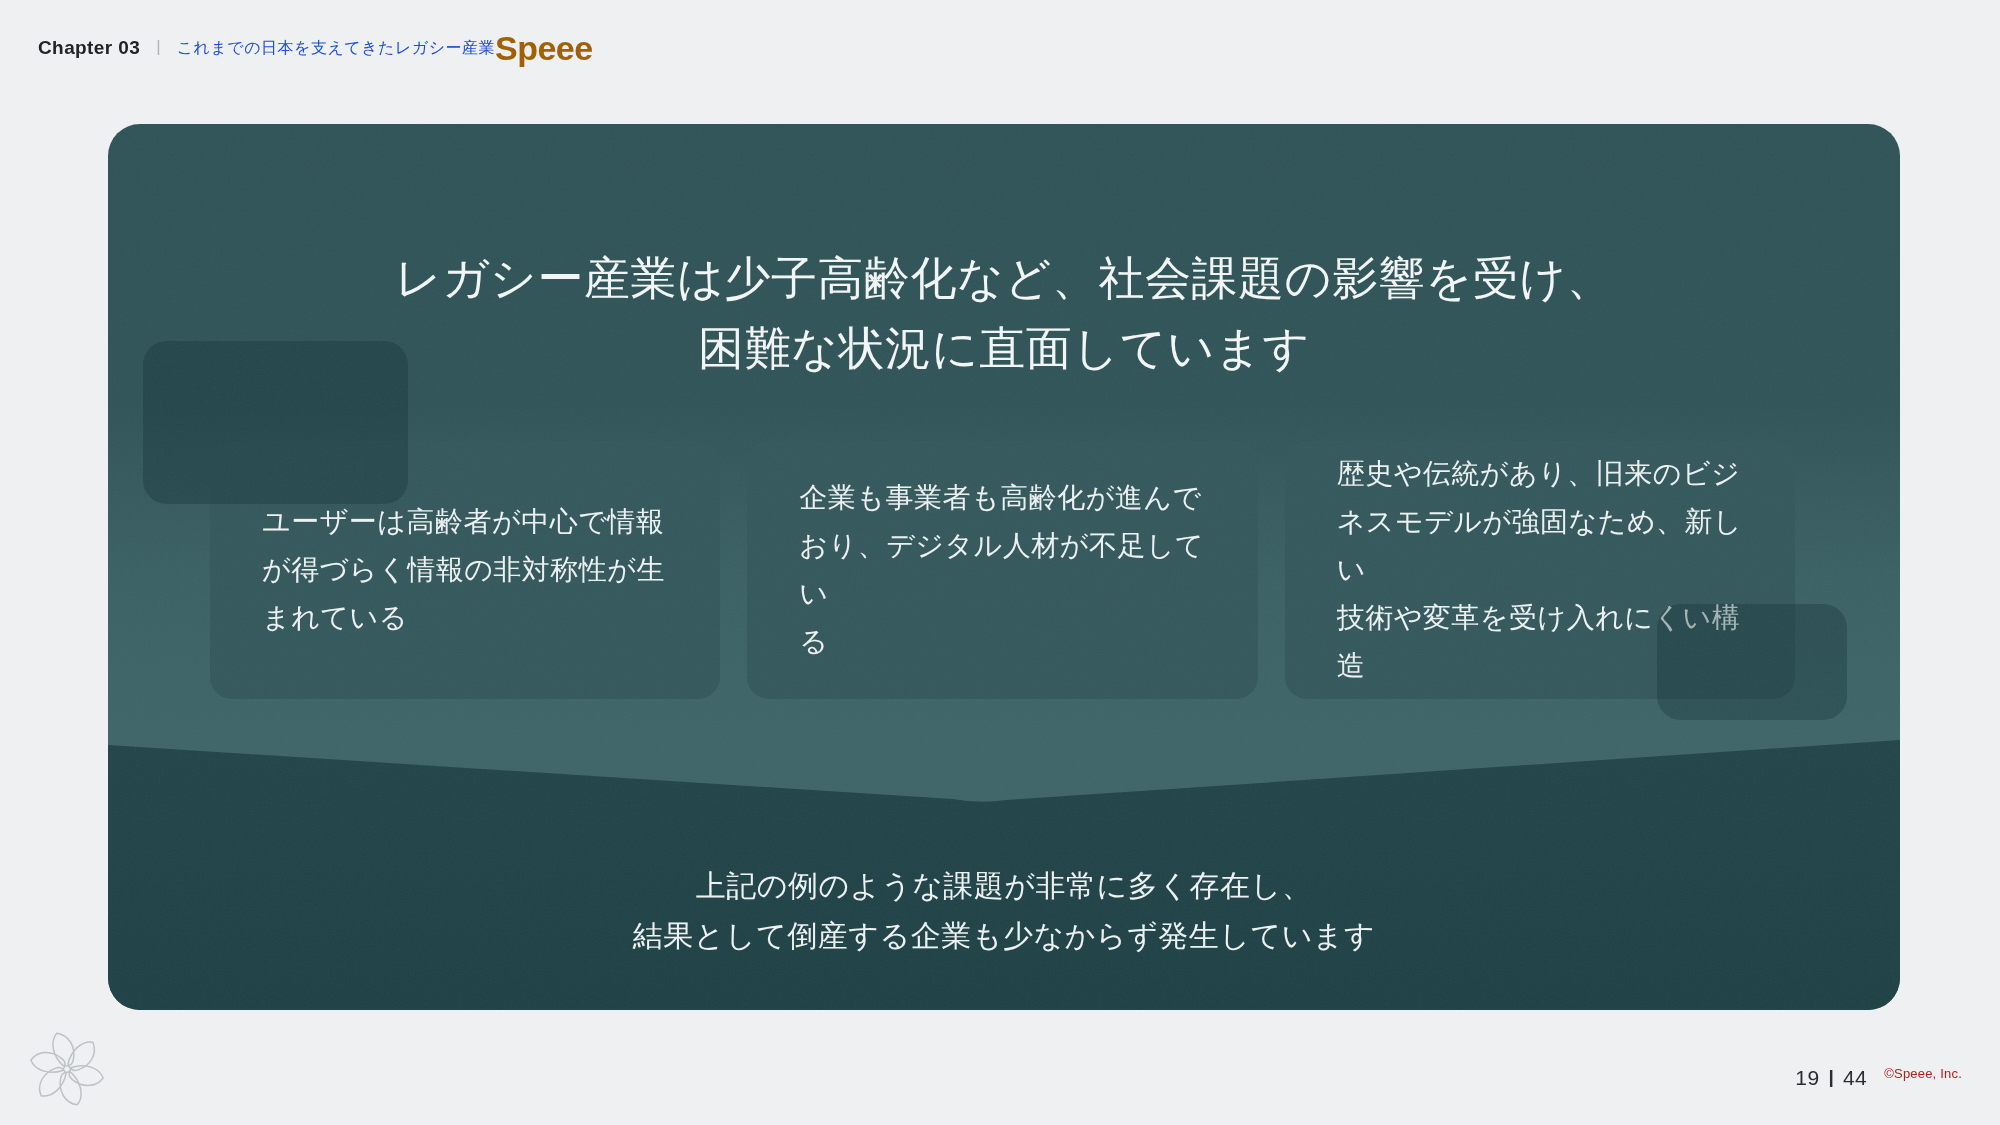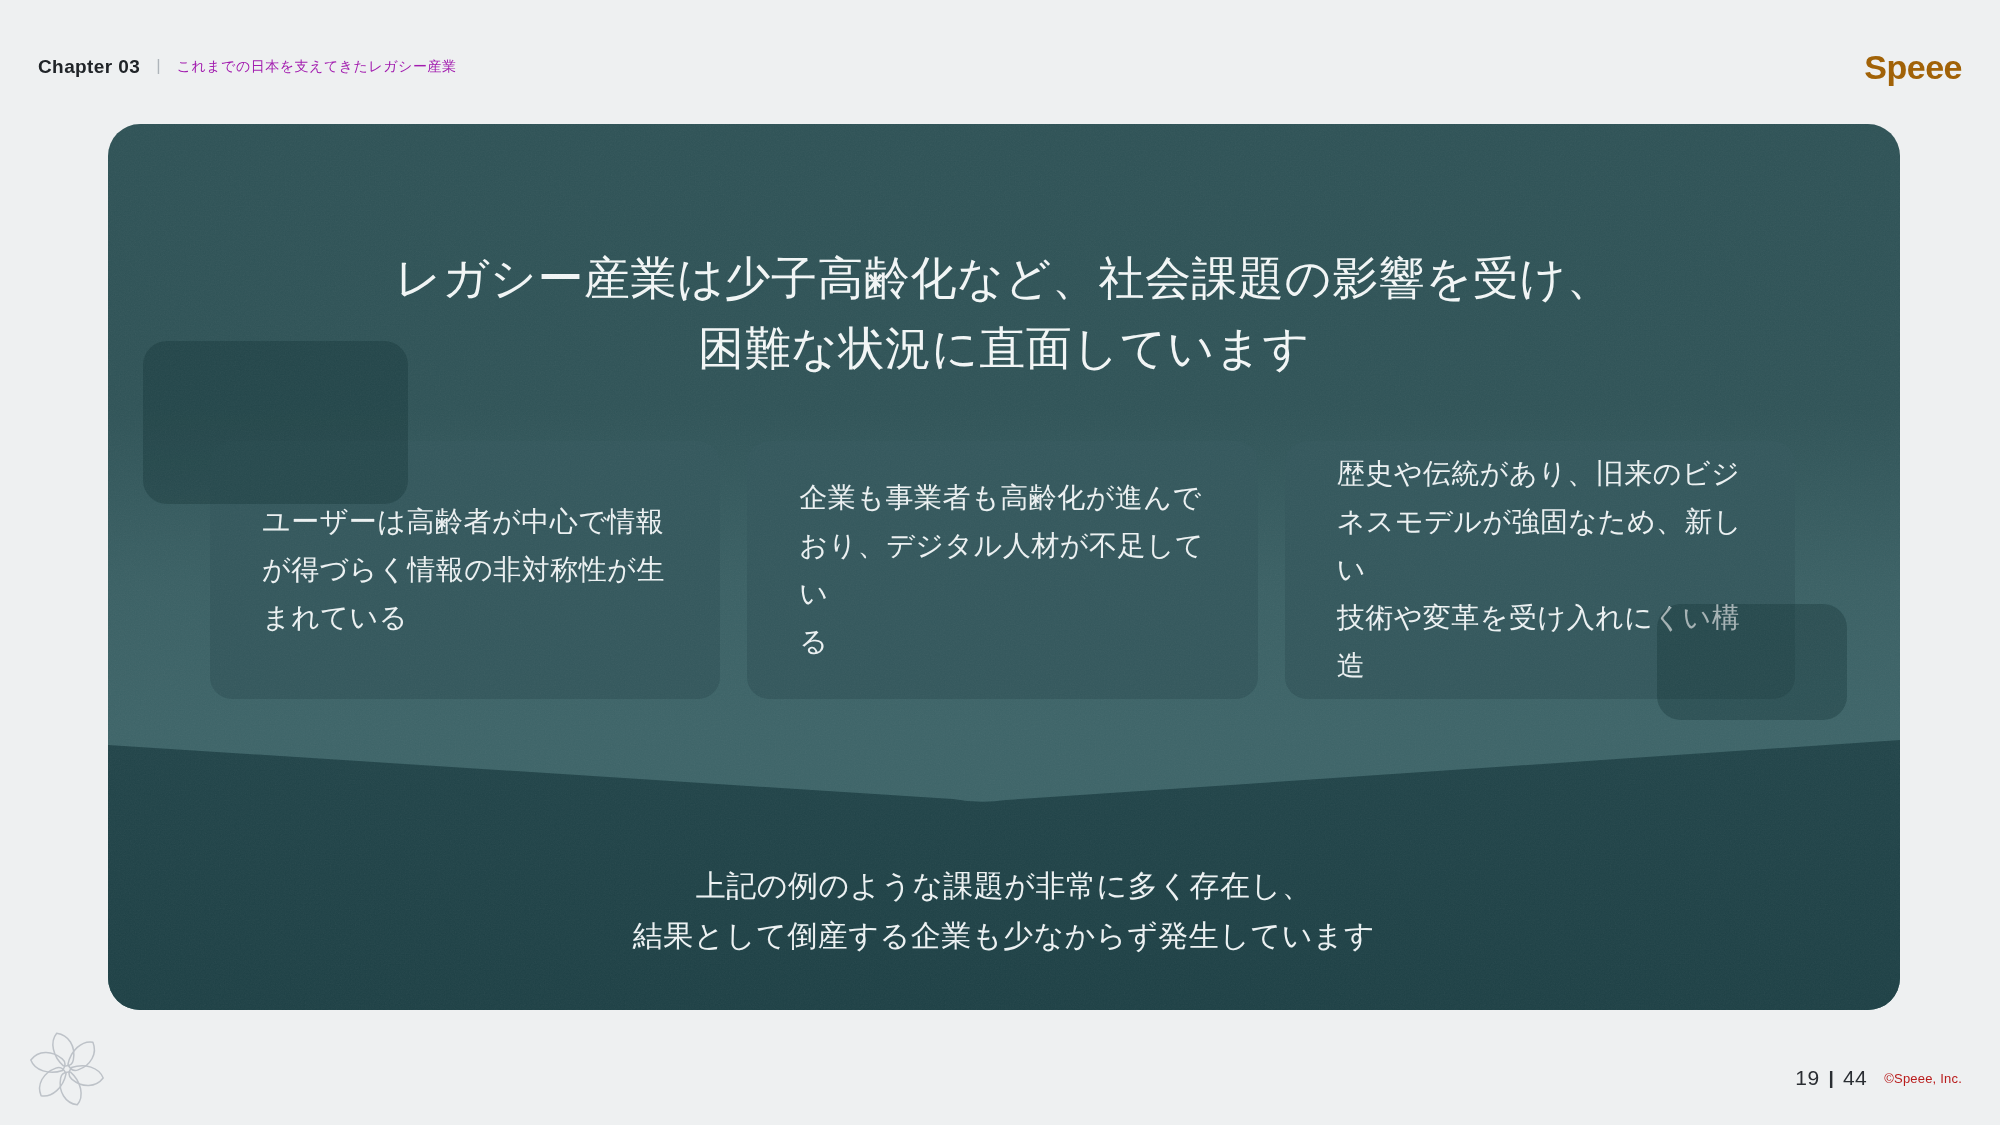--- a/index.html
+++ b/index.html
@@ -6,25 +6,25 @@
   body{
     width:2000px;height:1125px;
     background:#eef0f1;
     font-family:"Liberation Sans","DejaVu Sans",sans-serif;
     overflow:hidden;position:relative;
   }
   .page{position:absolute;inset:0;width:2000px;height:1125px;}
 
   
   .topbar{position:absolute;left:38px;right:38px;top:26px;height:44px;
-    display:flex;justify-content:space-between;align-items:center;margin-top:19px;}
+    display:flex;justify-content:flex-start;align-items:center;}
   .topbar-left{display:flex;align-items:center;gap:16px;}
   .chapter-label{font-size:19px;font-weight:600;color:#202428;letter-spacing:.4px;}
   .chapter-divider{font-size:17px;color:#aeb4ba;font-weight:400;transform:translateY(-1px);}
-  .section-title{font-size:14px;font-weight:500;color:#a21caf;letter-spacing:.5px;}
+  .section-title{font-size:16px;font-weight:500;color:#1d4ed8;letter-spacing:.5px;}
   .brand{font-size:34px;font-weight:700;color:#a16207;letter-spacing:-.5px;}
 
   
   .panel{position:absolute;left:108px;top:124px;width:1792px;height:886px;
     border-radius:32px;overflow:hidden;
     background:linear-gradient(180deg,#2e5256 0%,#2f5357 32%,#3a6064 52%,#3d6468 68%,#3d6468 100%);}
   .panel svg.slope{position:absolute;inset:0;width:100%;height:100%;display:block;}
 
   .slide-title{position:absolute;left:0;right:0;top:119px;margin:0;
     text-align:center;font-size:46px;line-height:70px;font-weight:500;
@@ -43,21 +43,21 @@
   .decor-b{left:1549px;top:480px;width:190px;height:116px;}
 
   .summary{position:absolute;left:0;right:0;top:737px;margin:0;text-align:center;
     font-size:30px;line-height:50px;color:#eef3f4;font-weight:400;letter-spacing:.5px;z-index:3;}
   .summary span{display:block;}
 
   .grain{position:absolute;inset:0;width:100%;height:100%;z-index:6;pointer-events:none;}
 
   
   .swirl{position:absolute;left:30px;top:1032px;width:74px;height:74px;}
-  .pageinfo{position:absolute;right:38px;top:1066px;display:flex;align-items:center;gap:9px;}
+  .pageinfo{position:absolute;right:38px;top:1066px;display:flex;align-items:flex-start;gap:9px;}
   .page-num{font-size:21px;color:#2a2e33;font-weight:500;letter-spacing:.5px;}
   .page-divider{font-size:19px;color:#2a2e33;font-weight:700;}
   .copyright{font-size:13px;color:#b91c1c;margin-left:8px;letter-spacing:.2px;}
 </style>
 </head>
 <body>
 
 <div class="page">
 
   <header class="topbar">

